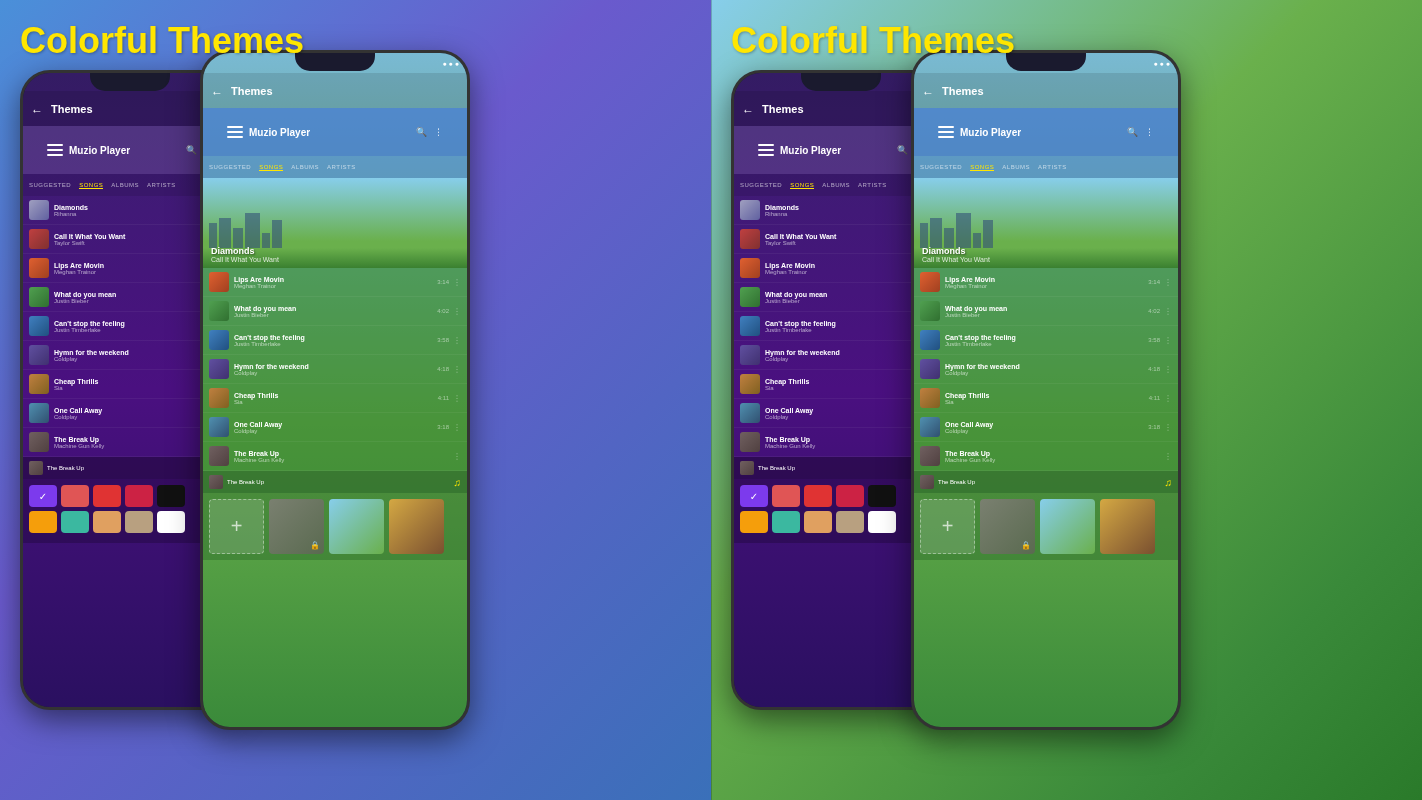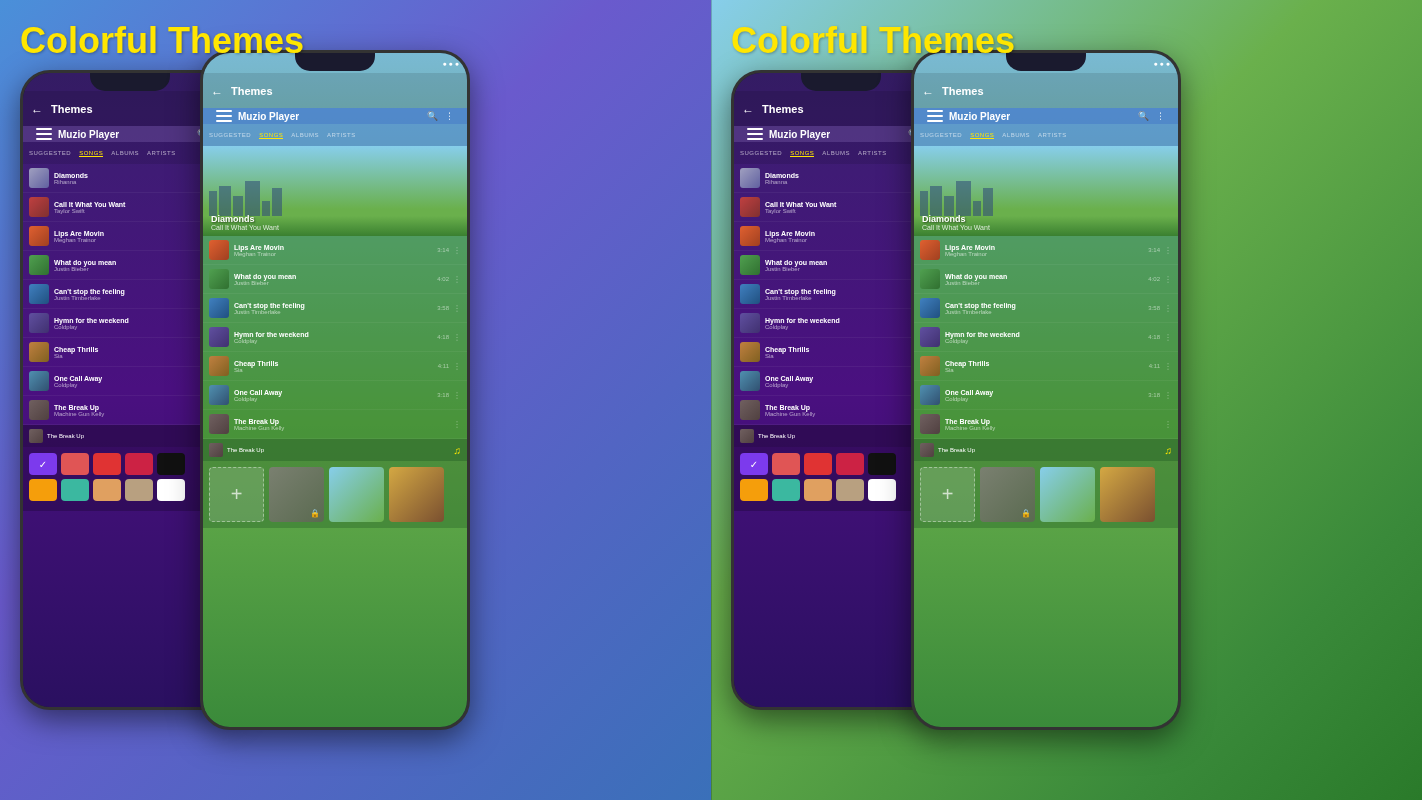--- a/index.html
+++ b/index.html
@@ -127,24 +127,24 @@
       margin-right: 8px;
     }
 
     .screen-title {
       color: #fff;
       font-size: 11px;
       font-weight: bold;
     }
 
     .muzio-header {
-      height: 16px;
+      height: 48px;
       display: flex;
       align-items: center;
-      padding: 0 13px;
+      padding: 0 24px;
       background: rgba(255,255,255,0.1);
     }
 
     .muzio-icon {
       width: 16px;
       height: 12px;
       display: flex;
       flex-direction: column;
       justify-content: space-between;
       margin-right: 6px;

